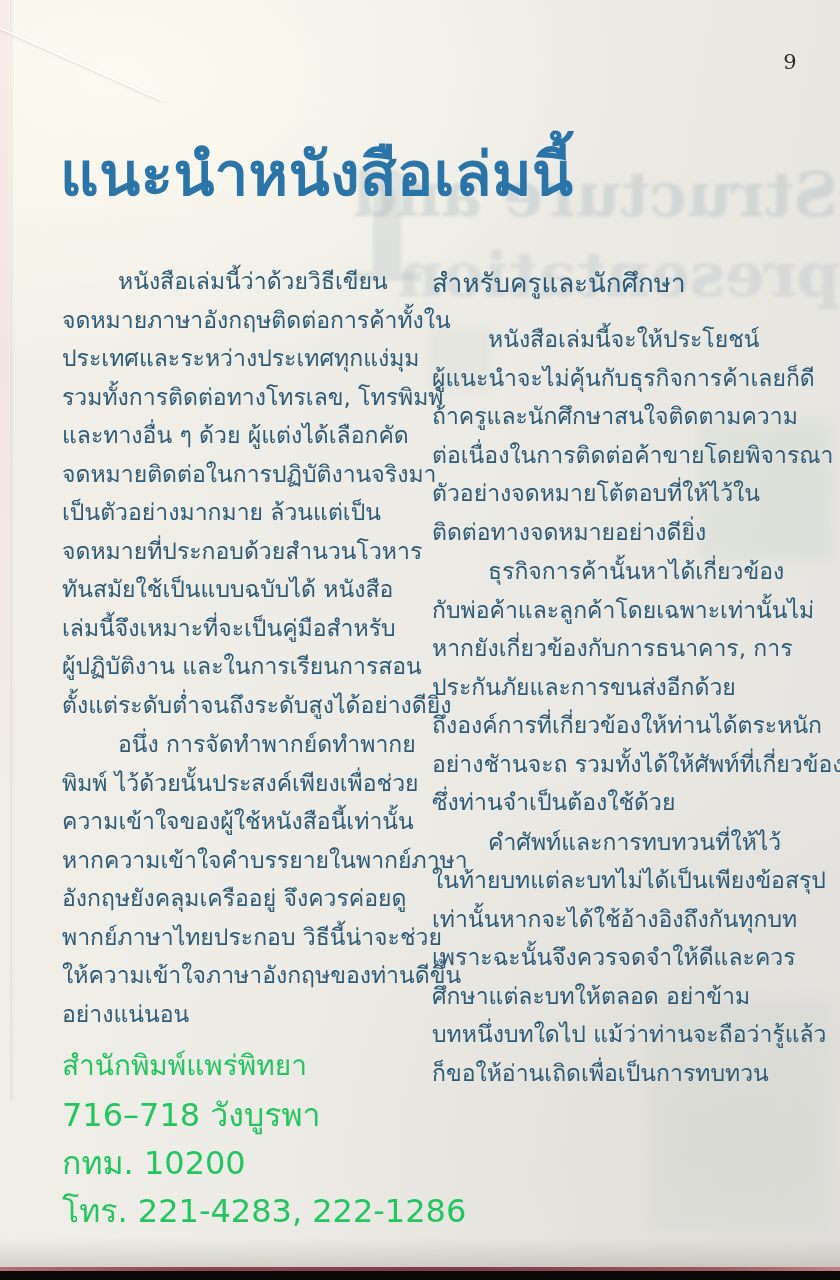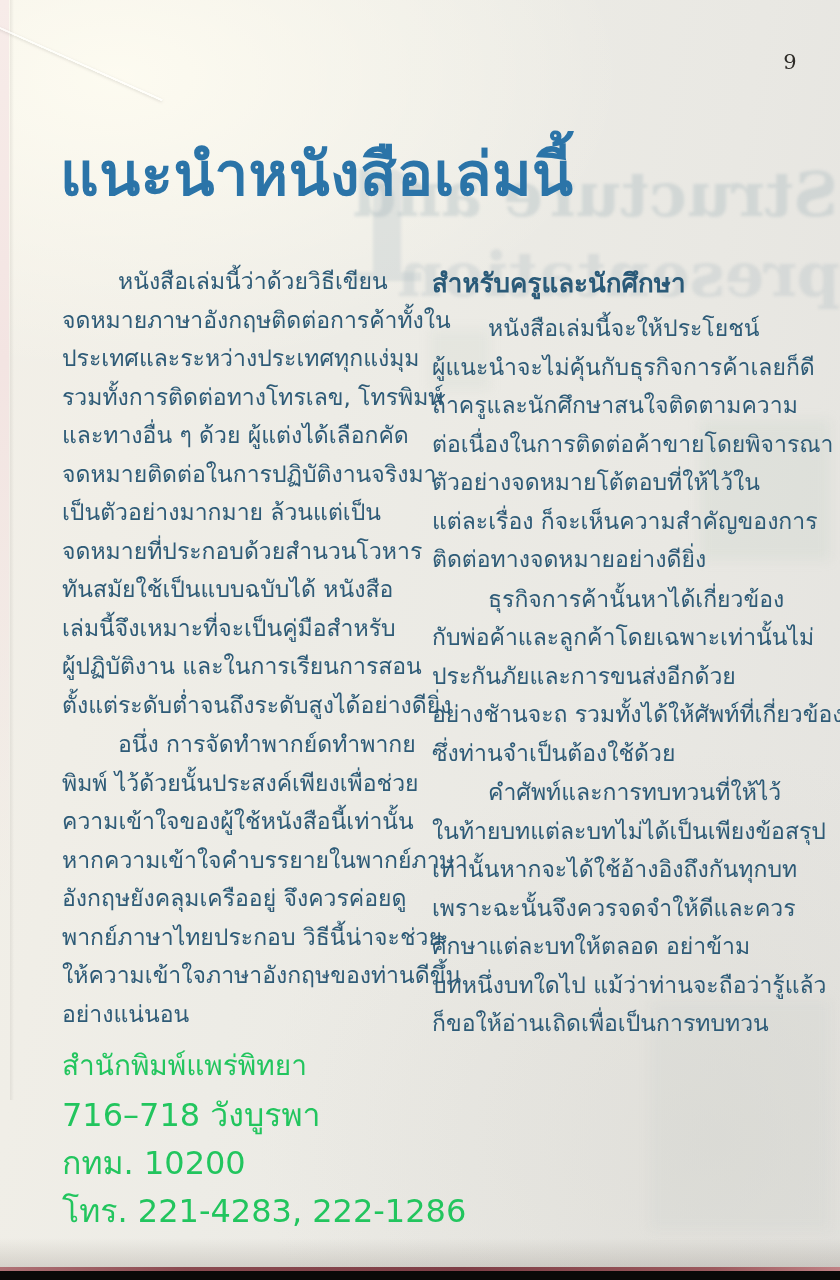--- a/index.html
+++ b/index.html
@@ -64,22 +64,22 @@
     letter-spacing:0.5px;line-height:80px;
   }
 
   .col{position:absolute;color:#2e5b77;font-size:23px;}
   .col-left{left:62px;top:262px;width:366px;}
   .col-right{left:432px;top:262px;width:398px;}
   .line{line-height:38.5px;white-space:nowrap;}
   .first{padding-left:56px;}
   .para{margin:0 0 1px 0;}
   .col-heading{
-    font-size:26px;font-weight:700;color:#2a5a78;
-    line-height:42px;margin-bottom:5px;white-space:nowrap;
+    font-size:26px;font-weight:400;color:#2a5a78;
+    line-height:42px;margin-bottom:16px;white-space:nowrap;
   }
   .publisher{position:absolute;left:62px;top:1041px;width:380px;color:#22c55e;}
   .publisher-name{font-size:28px;line-height:50px;white-space:nowrap;}
   .publisher-line{font-size:32px;line-height:48px;white-space:nowrap;}
 </style>
 </head>
 <body>
 
 <div class="paper"></div>
 <div class="left-edge"></div>
@@ -132,27 +132,28 @@
 </div>
 
 <div class="col col-right">
   <div class="col-heading">สำหรับครูและนักศึกษา</div>
   <div class="para">
     <div class="line first">หนังสือเล่มนี้จะให้ประโยชน์</div>
     <div class="line">ผู้แนะนำจะไม่คุ้นกับธุรกิจการค้าเลยก็ดี</div>
     <div class="line">ถ้าครูและนักศึกษาสนใจติดตามความ</div>
     <div class="line">ต่อเนื่องในการติดต่อค้าขายโดยพิจารณา</div>
     <div class="line">ตัวอย่างจดหมายโต้ตอบที่ให้ไว้ใน</div>
-    <div class="line">แต่ละเรื่อง ก็จะเห็นความสำคัญของการ</div>
     <div class="line">ติดต่อทางจดหมายอย่างดียิ่ง</div>
   </div>
   <div class="para">
     <div class="line first">ธุรกิจการค้านั้นหาได้เกี่ยวข้อง</div>
     <div class="line">กับพ่อค้าและลูกค้าโดยเฉพาะเท่านั้นไม่</div>
+    <div class="line">หากยังเกี่ยวข้องกับการธนาคาร, การ</div>
     <div class="line">ประกันภัยและการขนส่งอีกด้วย</div>
+    <div class="line">ถึงองค์การที่เกี่ยวข้องให้ท่านได้ตระหนัก</div>
     <div class="line">อย่างชัานจะถ  รวมทั้งได้ให้ศัพท์ที่เกี่ยวข้อง</div>
     <div class="line">ซึ่งท่านจำเป็นต้องใช้ด้วย</div>
   </div>
   <div class="para">
     <div class="line first">คำศัพท์และการทบทวนที่ให้ไว้</div>
     <div class="line">ในท้ายบทแต่ละบทไม่ได้เป็นเพียงข้อสรุป</div>
     <div class="line">เท่านั้นหากจะได้ใช้อ้างอิงถึงกันทุกบท</div>
     <div class="line">เพราะฉะนั้นจึงควรจดจำให้ดีและควร</div>
     <div class="line">ศึกษาแต่ละบทให้ตลอด อย่าข้าม</div>
     <div class="line">บทหนึ่งบทใดไป แม้ว่าท่านจะถือว่ารู้แล้ว</div>

